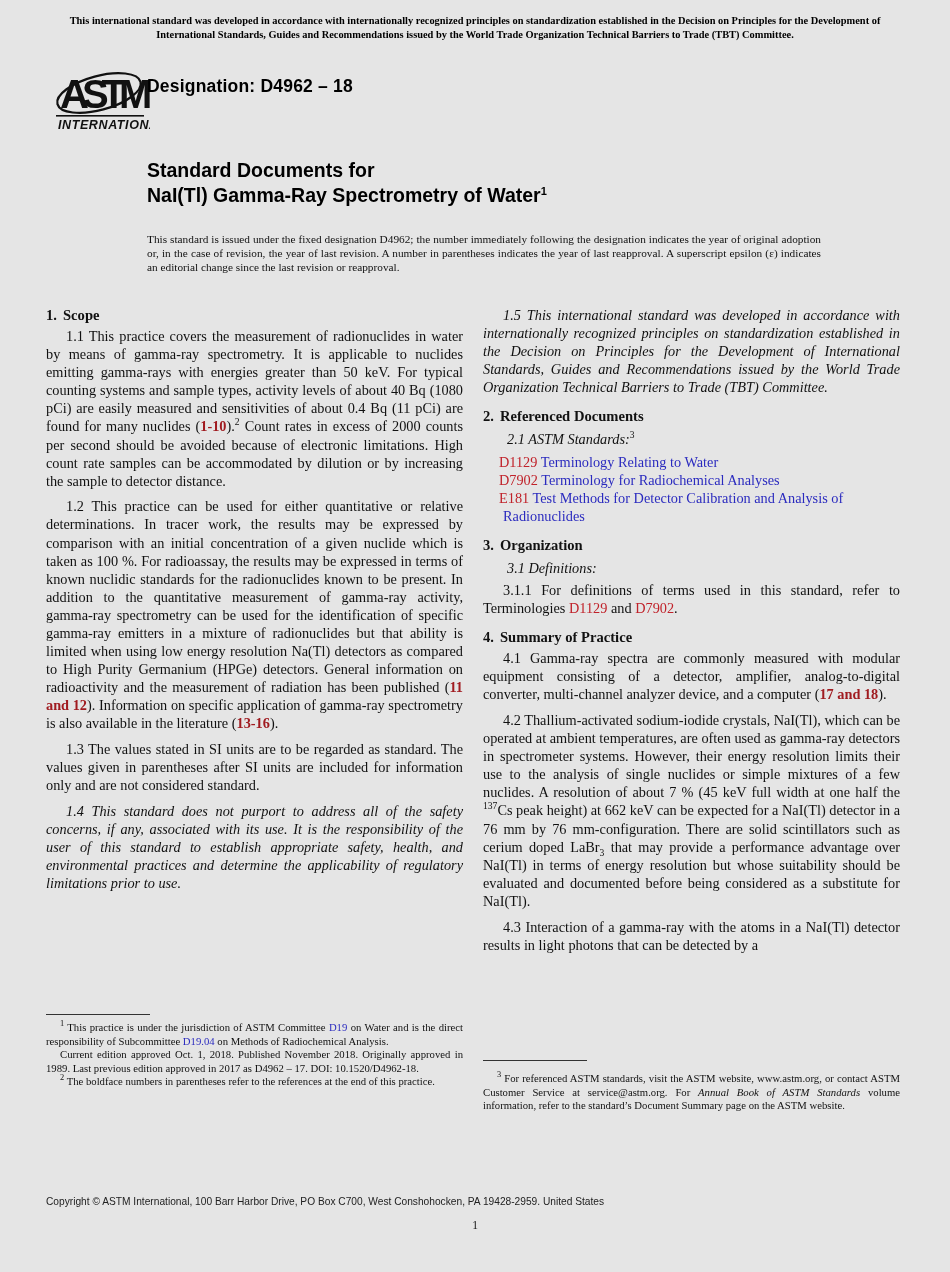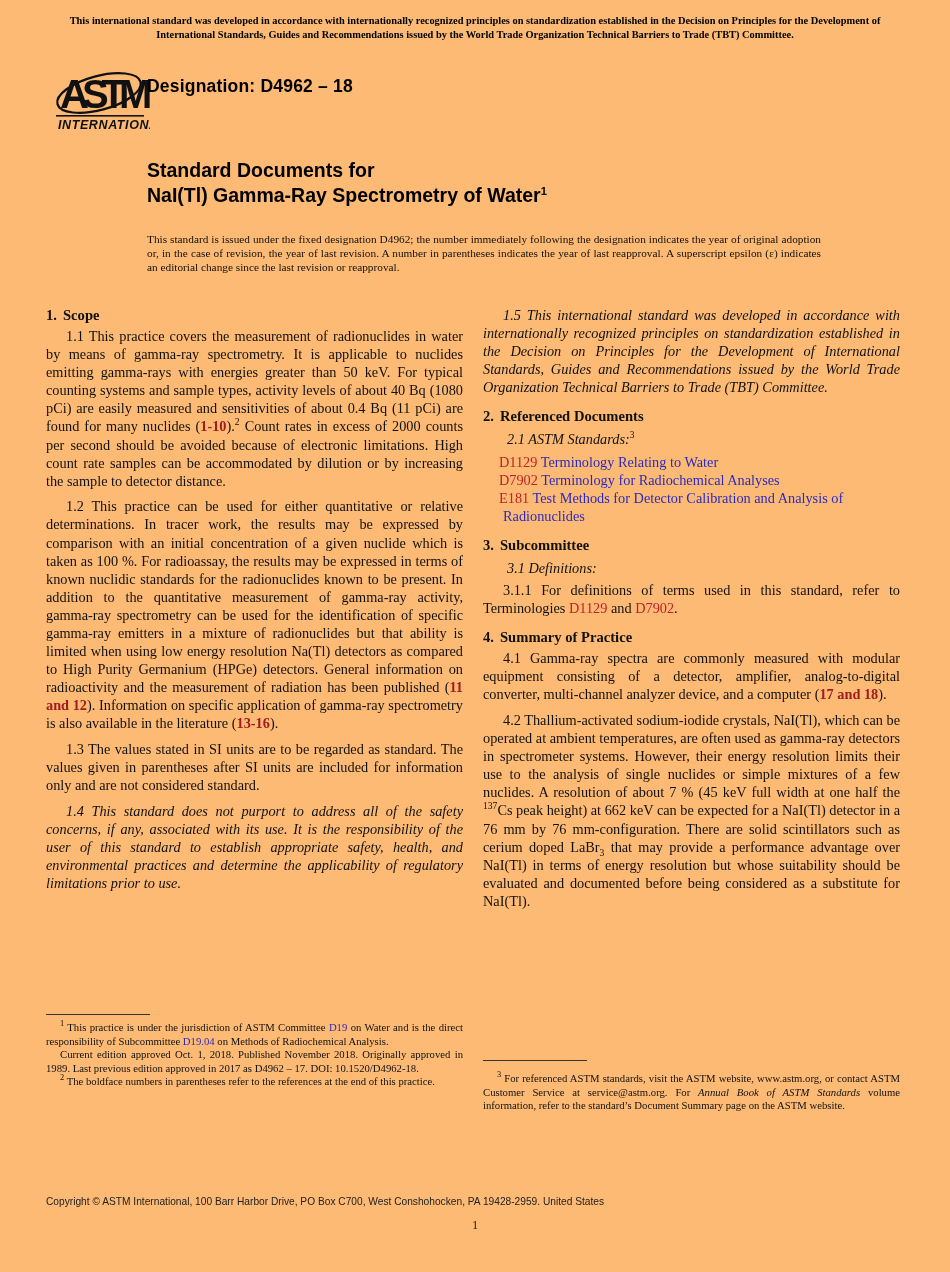--- a/index.html
+++ b/index.html
@@ -4,21 +4,21 @@
 <style>
   html, body {
     margin: 0;
     padding: 0;
     background: #ffffff;
   }
   .page {
     position: relative;
     width: 950px;
     height: 1272px;
-    background: #fdba74;
+    background: #e5e5e5;
     font-family: "Liberation Serif", serif;
     color: #1a1a1a;
     overflow: hidden;
     box-sizing: border-box;
   }
 
   
   .tbt-banner {
     position: absolute;
     left: 48px;
@@ -256,37 +256,38 @@
 
     <ul class="stdlist">
       <li><span class="std-code">D1129</span> <span class="link-blue">Terminology Relating to Water</span></li>
       <li><span class="std-code">D7902</span> <span class="link-blue">Terminology for Radiochemical Analyses</span></li>
       <li><span class="std-code">E181</span> <span class="link-blue">Test Methods for Detector Calibration and Analysis of Radionuclides</span></li>
     </ul>
 
     <div class="sec-gap"></div>
 
     <h2 class="sec">
-      <span class="num">3.</span><span>Subcommittee</span>
+      <span class="num">3.</span><span>Organization</span>
     </h2>
 
     <p class="subhead">3.1 Definitions:</p>
 
     <p class="para"><span>3.1.1 For definitions of terms used in this standard, refer to Terminologies </span><span class="astm-link">D1129</span><span> and </span><span class="astm-link">D7902</span><span>.</span></p>
 
     <div class="sec-gap"></div>
 
     <h2 class="sec">
       <span class="num">4.</span><span>Summary of Practice</span>
     </h2>
 
     <p class="para"><span>4.1 Gamma-ray spectra are commonly measured with modular equipment consisting of a detector, amplifier, analog-to-digital converter, multi-channel analyzer device, and a computer (</span><span class="ref">17 and 18</span><span>).</span></p>
 
     <p class="para gap"><span>4.2 Thallium-activated sodium-iodide crystals, NaI(Tl), which can be operated at ambient temperatures, are often used as gamma-ray detectors in spectrometer systems. However, their energy resolution limits their use to the analysis of single nuclides or simple mixtures of a few nuclides. A resolution of about 7 % (45 keV full width at one half the </span><sup class="fn">137</sup><span>Cs peak height) at 662 keV can be expected for a NaI(Tl) detector in a 76 mm by 76 mm-configuration. There are solid scintillators such as cerium doped LaBr</span><sub class="sb">3</sub><span> that may provide a performance advantage over NaI(Tl) in terms of energy resolution but whose suitability should be evaluated and documented before being considered as a substitute for NaI(Tl).</span></p>
 
+    <p class="para gap">4.3 Interaction of a gamma-ray with the atoms in a NaI(Tl) detector results in light photons that can be detected by a</p>
   </div>
 
   <div class="footnotes fn-left">
     <div class="fn-rule"></div>
     <p><sup>1</sup><span> This practice is under the jurisdiction of ASTM Committee </span><span class="link-blue">D19</span><span> on Water and is the direct responsibility of Subcommittee </span><span class="link-blue">D19.04</span><span> on Methods of Radiochemical Analysis.</span></p>
     <p>Current edition approved Oct. 1, 2018. Published November 2018. Originally approved in 1989. Last previous edition approved in 2017 as D4962 – 17. DOI: 10.1520/D4962-18.</p>
     <p><sup>2</sup><span> The boldface numbers in parentheses refer to the references at the end of this practice.</span></p>
   </div>
 
   <div class="fn-rule-right"></div>

